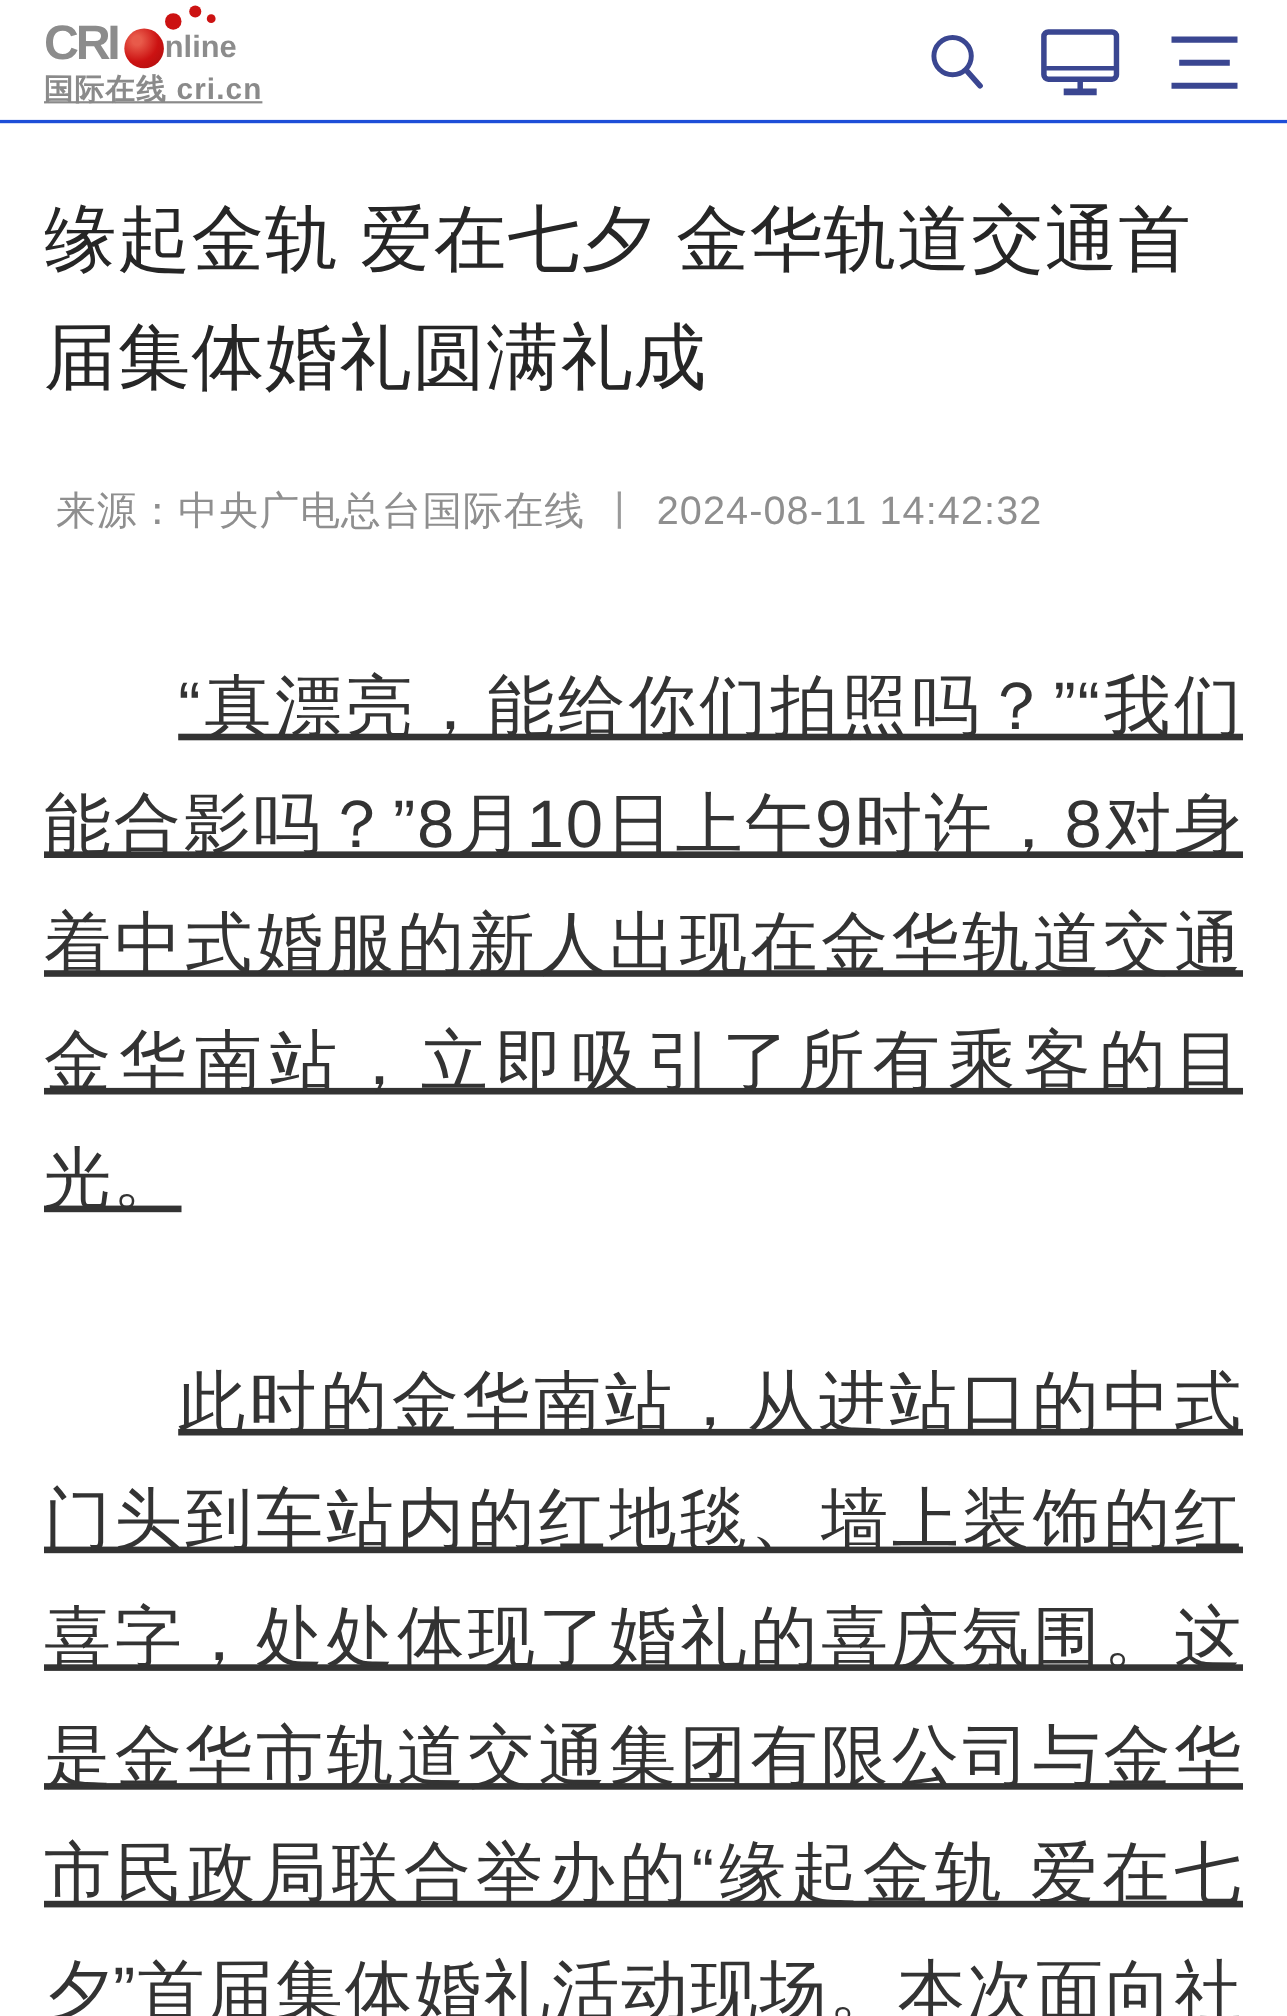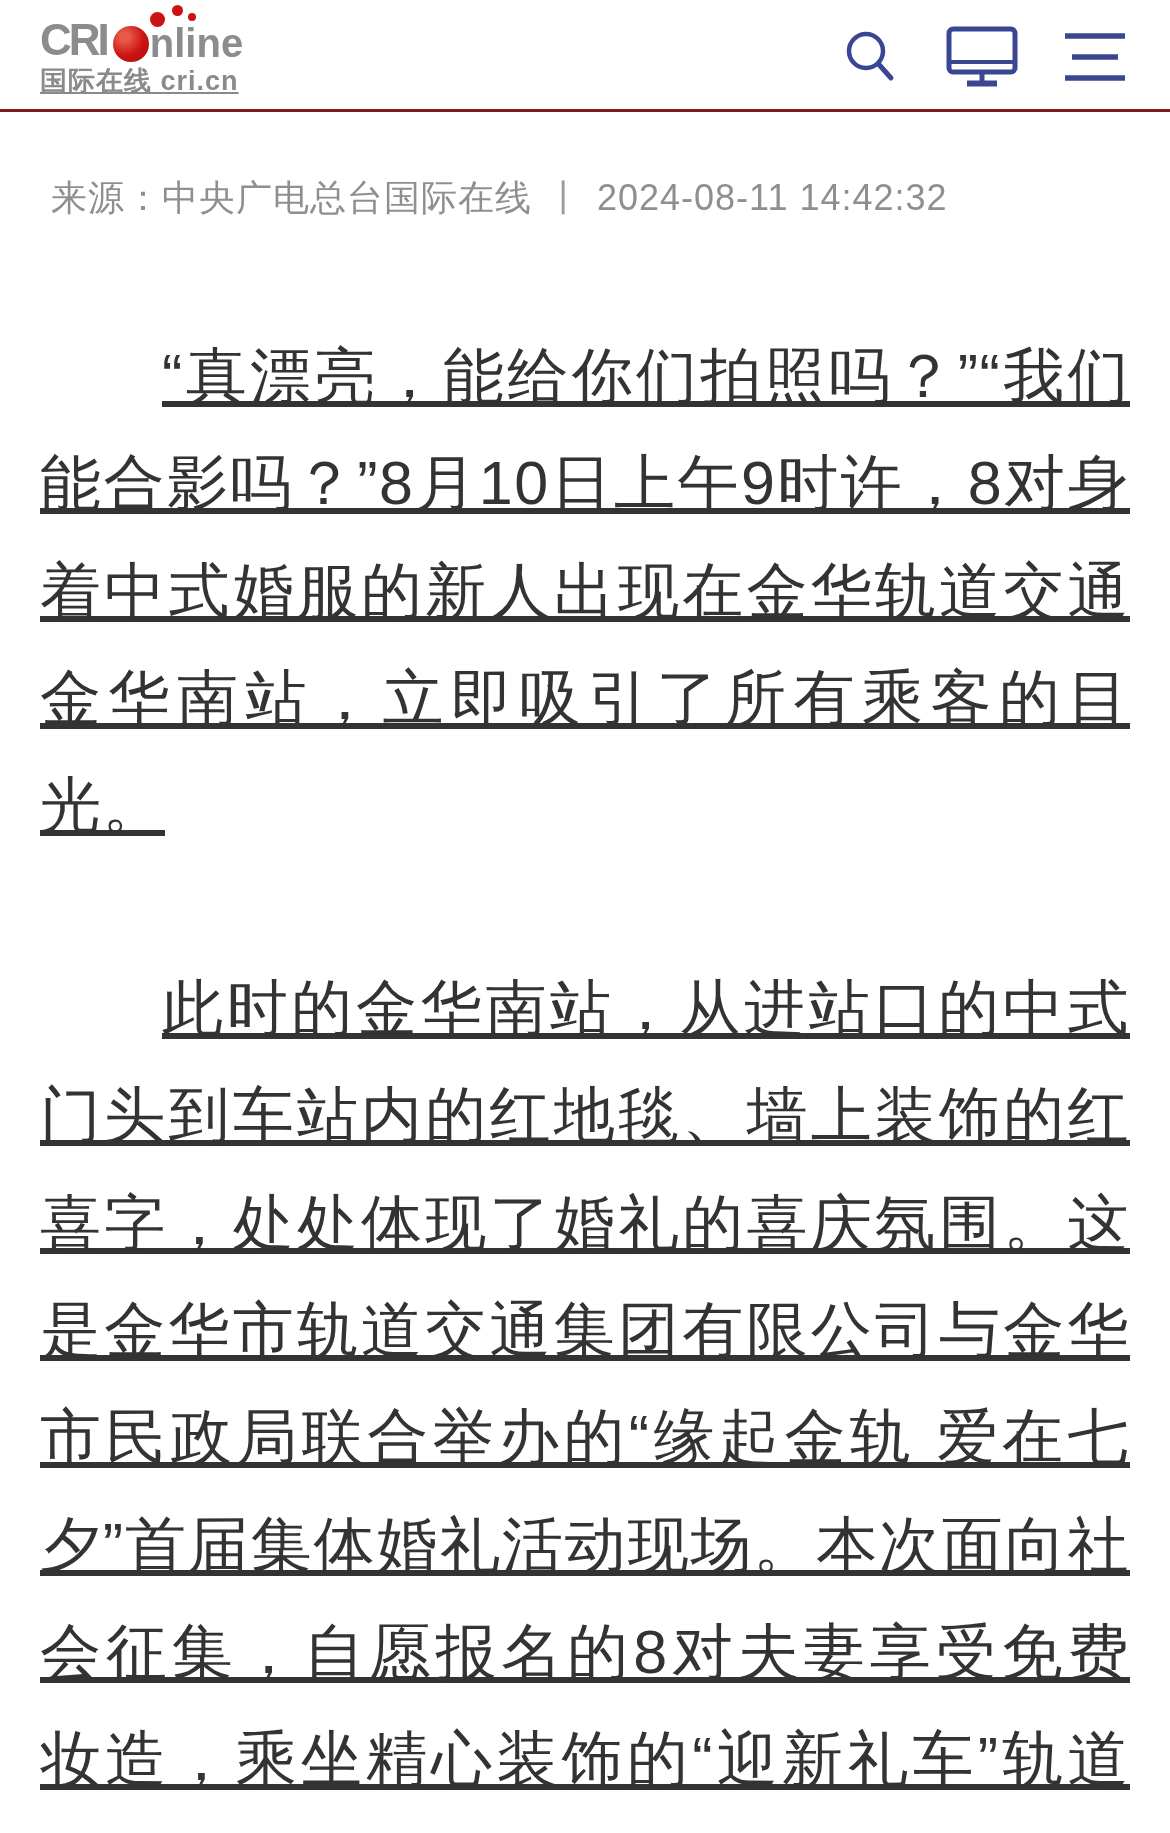--- a/index.html
+++ b/index.html
@@ -12,21 +12,21 @@
     width: 1170px;
   }
   body { min-height: 1833px; }
 
   
   .site-header {
     display: flex;
     align-items: center;
     justify-content: space-between;
     padding: 18px 44px 14px 40px;
-    border-bottom: 3px solid #7f1d1d;
+    border-bottom: 3px solid #1d4ed8;
     background: #ffffff;
   }
   .logo { position: relative; line-height: 1; user-select: none; }
   .logo-top {
     display: flex;
     align-items: center;
     height: 44px;
     position: relative;
   }
   .logo-cri {
@@ -38,21 +38,21 @@
   }
   .logo-ball {
     display: inline-block;
     width: 36px; height: 36px;
     margin: 8px 1px 0 6px;
     border-radius: 50%;
     background: radial-gradient(circle at 32% 30%, #e85a4a 12%, #cc1212 55%, #a80e0e 100%);
   }
   .logo-nline {
     color: #8c8c8c;
-    font-size: 40px;
+    font-size: 28px;
     font-weight: bold;
     letter-spacing: 0px;
     line-height: 1;
     margin-top: 6px;
   }
   .logo-dot { position: absolute; border-radius: 50%; background: #cc1212; }
   .logo-dot.d1 { width: 15px; height: 15px; left: 110px; top: -6px; }
   .logo-dot.d2 { width: 11px; height: 11px; left: 132px; top: -13px; }
   .logo-dot.d3 { width: 8px;  height: 8px;  left: 148px; top: -5px; }
   .logo-caption {
@@ -137,20 +137,21 @@
       <svg width="62" height="50" viewBox="0 0 62 50" fill="none">
         <line x1="1" y1="4" x2="61" y2="4" stroke="#3a4691" stroke-width="5.5"></line>
         <line x1="8" y1="25" x2="54" y2="25" stroke="#3a4691" stroke-width="5.5"></line>
         <line x1="1" y1="46" x2="61" y2="46" stroke="#3a4691" stroke-width="5.5"></line>
       </svg>
     </span>
   </div>
 </header>
 
 <main class="article">
+  <h1 class="article-title">缘起金轨 爱在七夕 金华轨道交通首届集体婚礼圆满礼成</h1>
 
   <div class="article-meta">
     <span>来源：中央广电总台国际在线</span><span class="meta-sep">丨</span><span>2024-08-11 14:42:32</span>
   </div>
 
   <div class="article-body">
     <p>“真漂亮，能给你们拍照吗？”“我们能合影吗？”8月10日上午9时许，8对身着中式婚服的新人出现在金华轨道交通金华南站，立即吸引了所有乘客的目光。</p>
     <p>此时的金华南站，从进站口的中式门头到车站内的红地毯、墙上装饰的红喜字，处处体现了婚礼的喜庆氛围。这是金华市轨道交通集团有限公司与金华市民政局联合举办的“缘起金轨 爱在七夕”首届集体婚礼活动现场。本次面向社会征集，自愿报名的8对夫妻享受免费妆造，乘坐精心装饰的“迎新礼车”轨道专列出行。</p>
   </div>
 </main>

